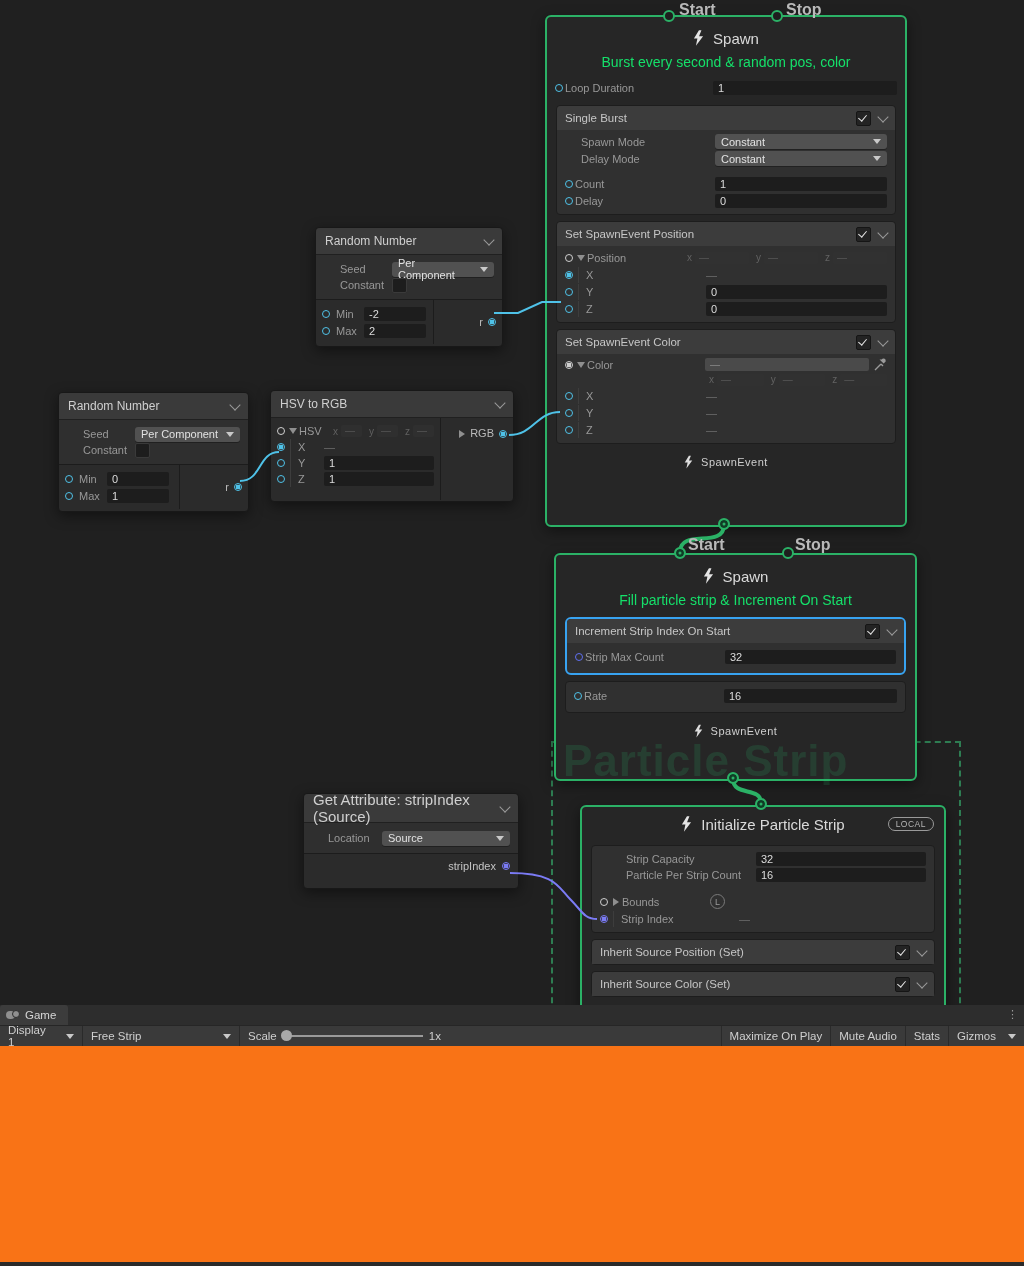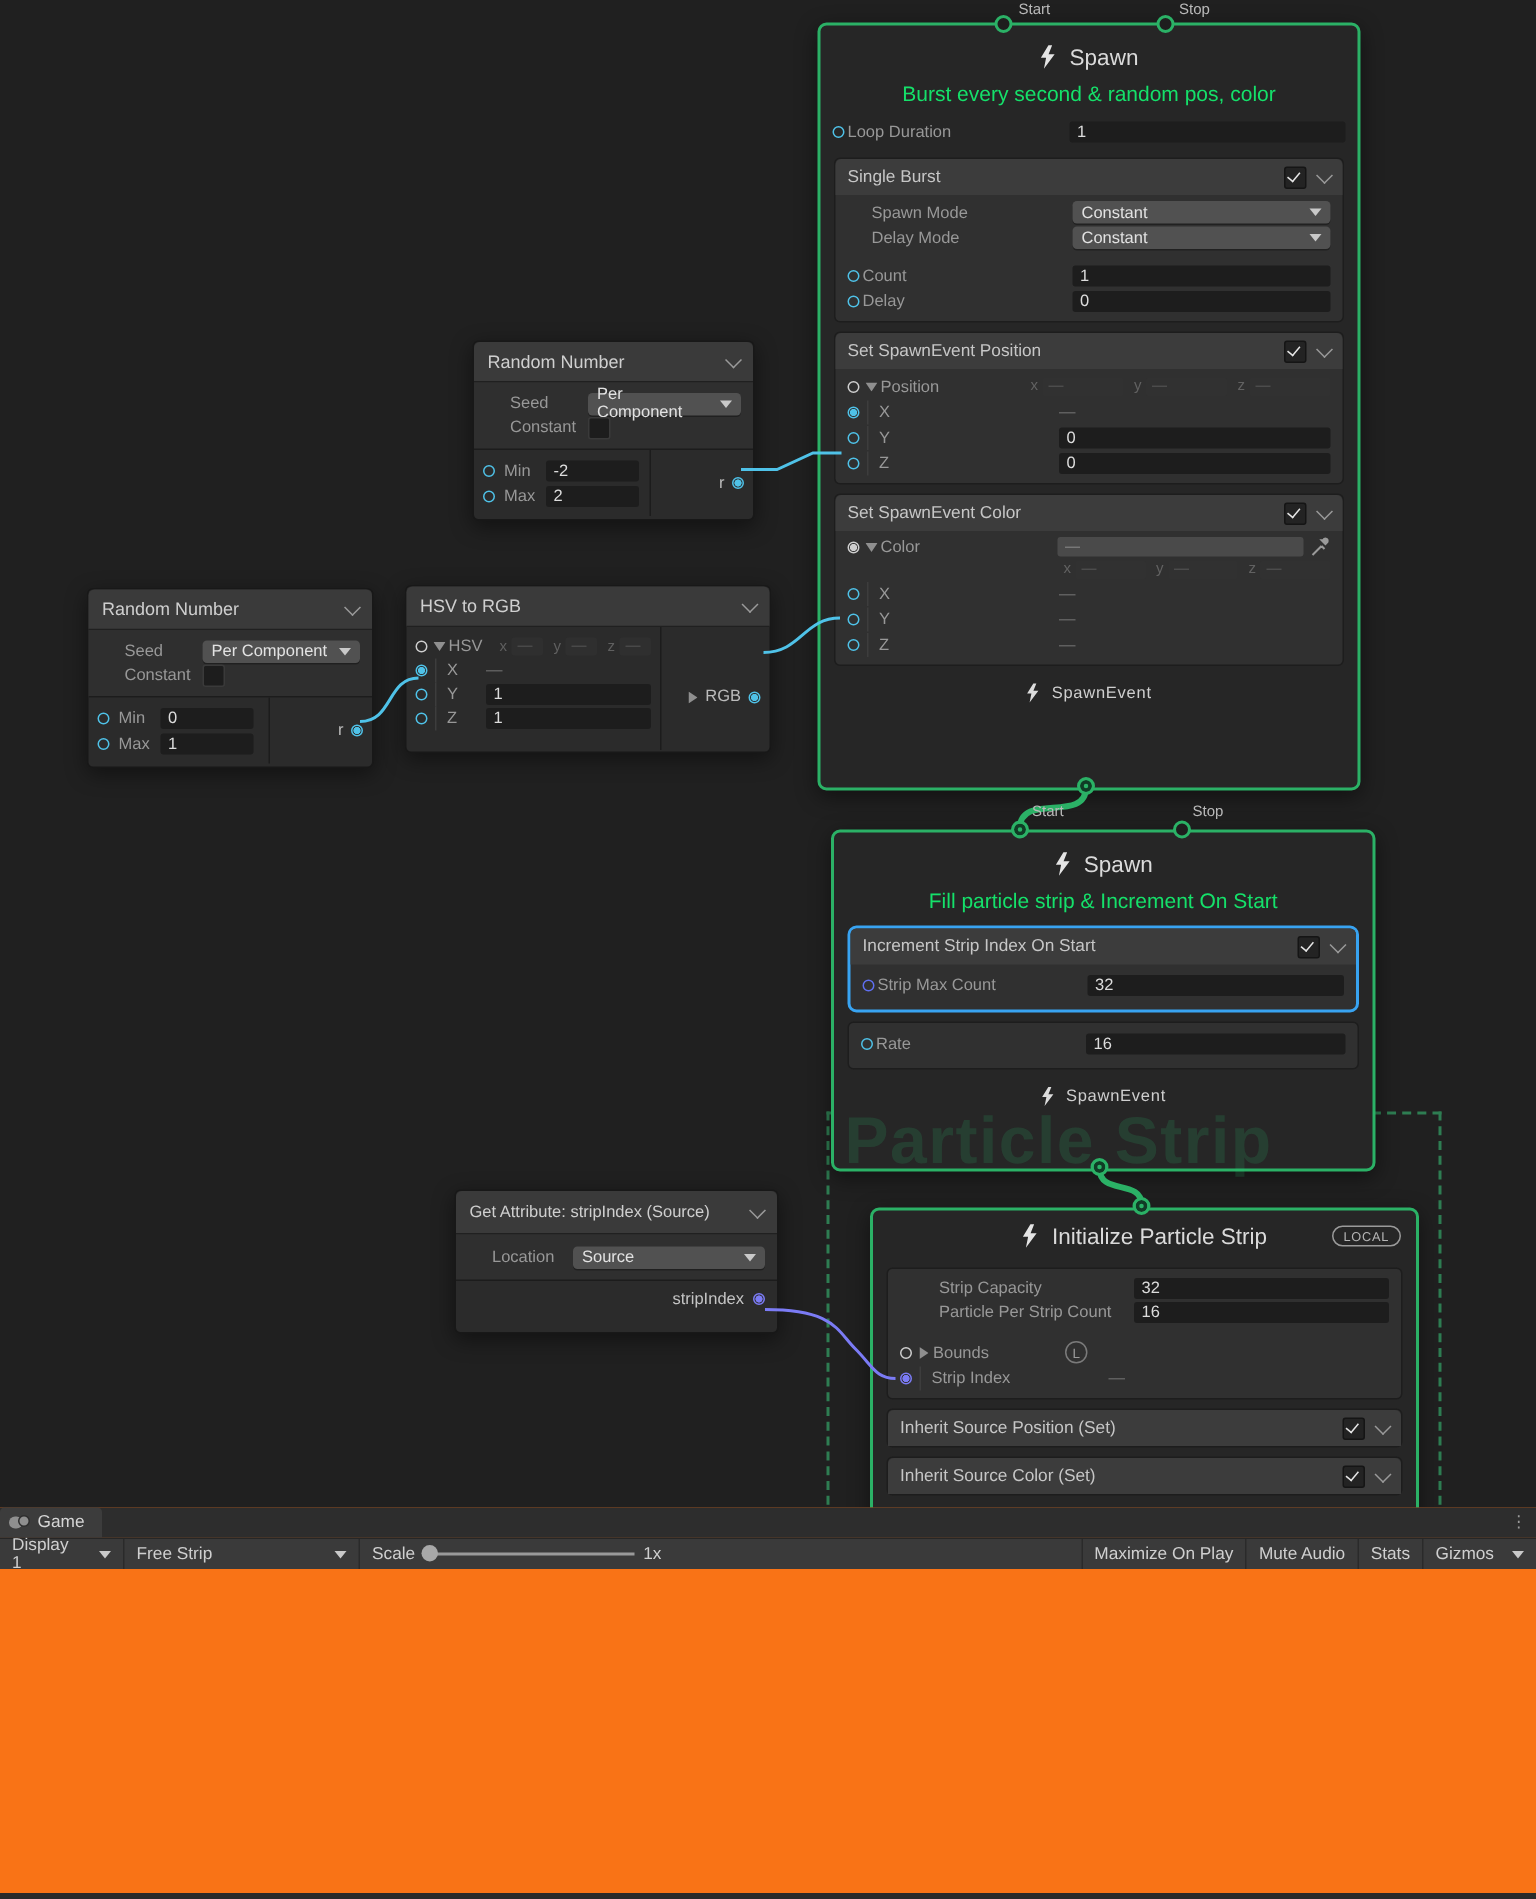--- a/index.html
+++ b/index.html
@@ -58,21 +58,21 @@
   .port.wt{border:1.5px solid #cfcfcf;}
   .port.wt.fil{background:radial-gradient(circle,#cfcfcf 0 2.2px,transparent 2.6px);}
   .port.pu{border:1.5px solid #7b7bf5;}
   .port.pu.fil{background:radial-gradient(circle,#7b7bf5 0 2.2px,transparent 2.6px);}
   .port.bl{border:1.5px solid #5f6ff0;}
 
   
   .fport{position:absolute;width:12px;height:12px;border-radius:50%;z-index:22;
          border:2px solid #2bb166;background:#1e1e1e;box-sizing:border-box;}
   .fport.filled{background:#2bb166;box-shadow:inset 0 0 0 2.5px #103c26;}
-  .flow-lbl{position:absolute;z-index:22;font-size:10px;color:#b9b9b9;}
+  .flow-lbl{position:absolute;z-index:22;font-size:16px;color:#b9b9b9;font-weight:bold;}
 
   
   .checkbox{width:13px;height:13px;background:#232323;border:1px solid #151515;
             border-radius:2px;position:relative;flex:none;}
   .checkbox:after{content:"";position:absolute;left:3px;top:1px;width:4px;height:7px;
             border-right:1.8px solid #e6e6e6;border-bottom:1.8px solid #e6e6e6;
             transform:rotate(40deg);}
   .chev{width:7px;height:7px;border-left:1.6px solid #9a9a9a;border-bottom:1.6px solid #9a9a9a;
         transform:rotate(-45deg);flex:none;margin-left:8px;margin-top:-3px;}
   .dropdown{background:#515151;border-radius:3px;height:15px;display:flex;align-items:center;
@@ -438,21 +438,21 @@
           <span class="lbl" style="width:26px;">Y</span>
           <span class="val field">1</span>
         </div>
         <div class="prow" style="height:16px;padding:0 6px;">
           <span class="port cy"></span>
           <span class="guide"></span>
           <span class="lbl" style="width:26px;">Z</span>
           <span class="val field">1</span>
         </div>
       </div>
-      <div class="op-out" style="width:66px;align-items:center;padding-top:9px;">
+      <div class="op-out" style="width:66px;align-items:flex-start;padding-top:9px;">
         <svg width="6" height="8" style="margin-top:3px;">
             <path d="M0 0 L6 4 L0 8 Z" fill="#8f8f8f"></path>
           </svg>
         <span>RGB</span>
         <span class="port cy fil" style="margin:3px 0 0 0;"></span>
       </div>
     </div>
   </div>
 
   <div class="flow-lbl" style="left:688px;top:536px;">Start</div>
@@ -502,21 +502,21 @@
         </svg>
       <span>SpawnEvent</span>
     </div>
   </div>
 
   <div class="fport filled" style="left:674px;top:547px;"></div>
   <div class="fport" style="left:782px;top:547px;"></div>
   <div class="fport filled" style="left:727px;top:772px;"></div>
 
   <div class="node op sel" style="left:303px;top:793px;width:214px;height:94px;">
-    <div class="op-head" style="height:28px;font-size:11px;">
+    <div class="op-head" style="height:28px;font-size:15px;">
       <span class="t">Get Attribute: stripIndex (Source)</span>
       <span class="chev"></span>
     </div>
     <div class="op-settings" style="padding:7px 0;">
       <div class="prow" style="height:16px;">
         <span class="indent"></span>
         <span class="lbl" style="width:54px;">Location</span>
         <span class="dropdown" style="flex:1;">
             <span class="dtxt">Source</span>
             <span class="darrow"></span>

